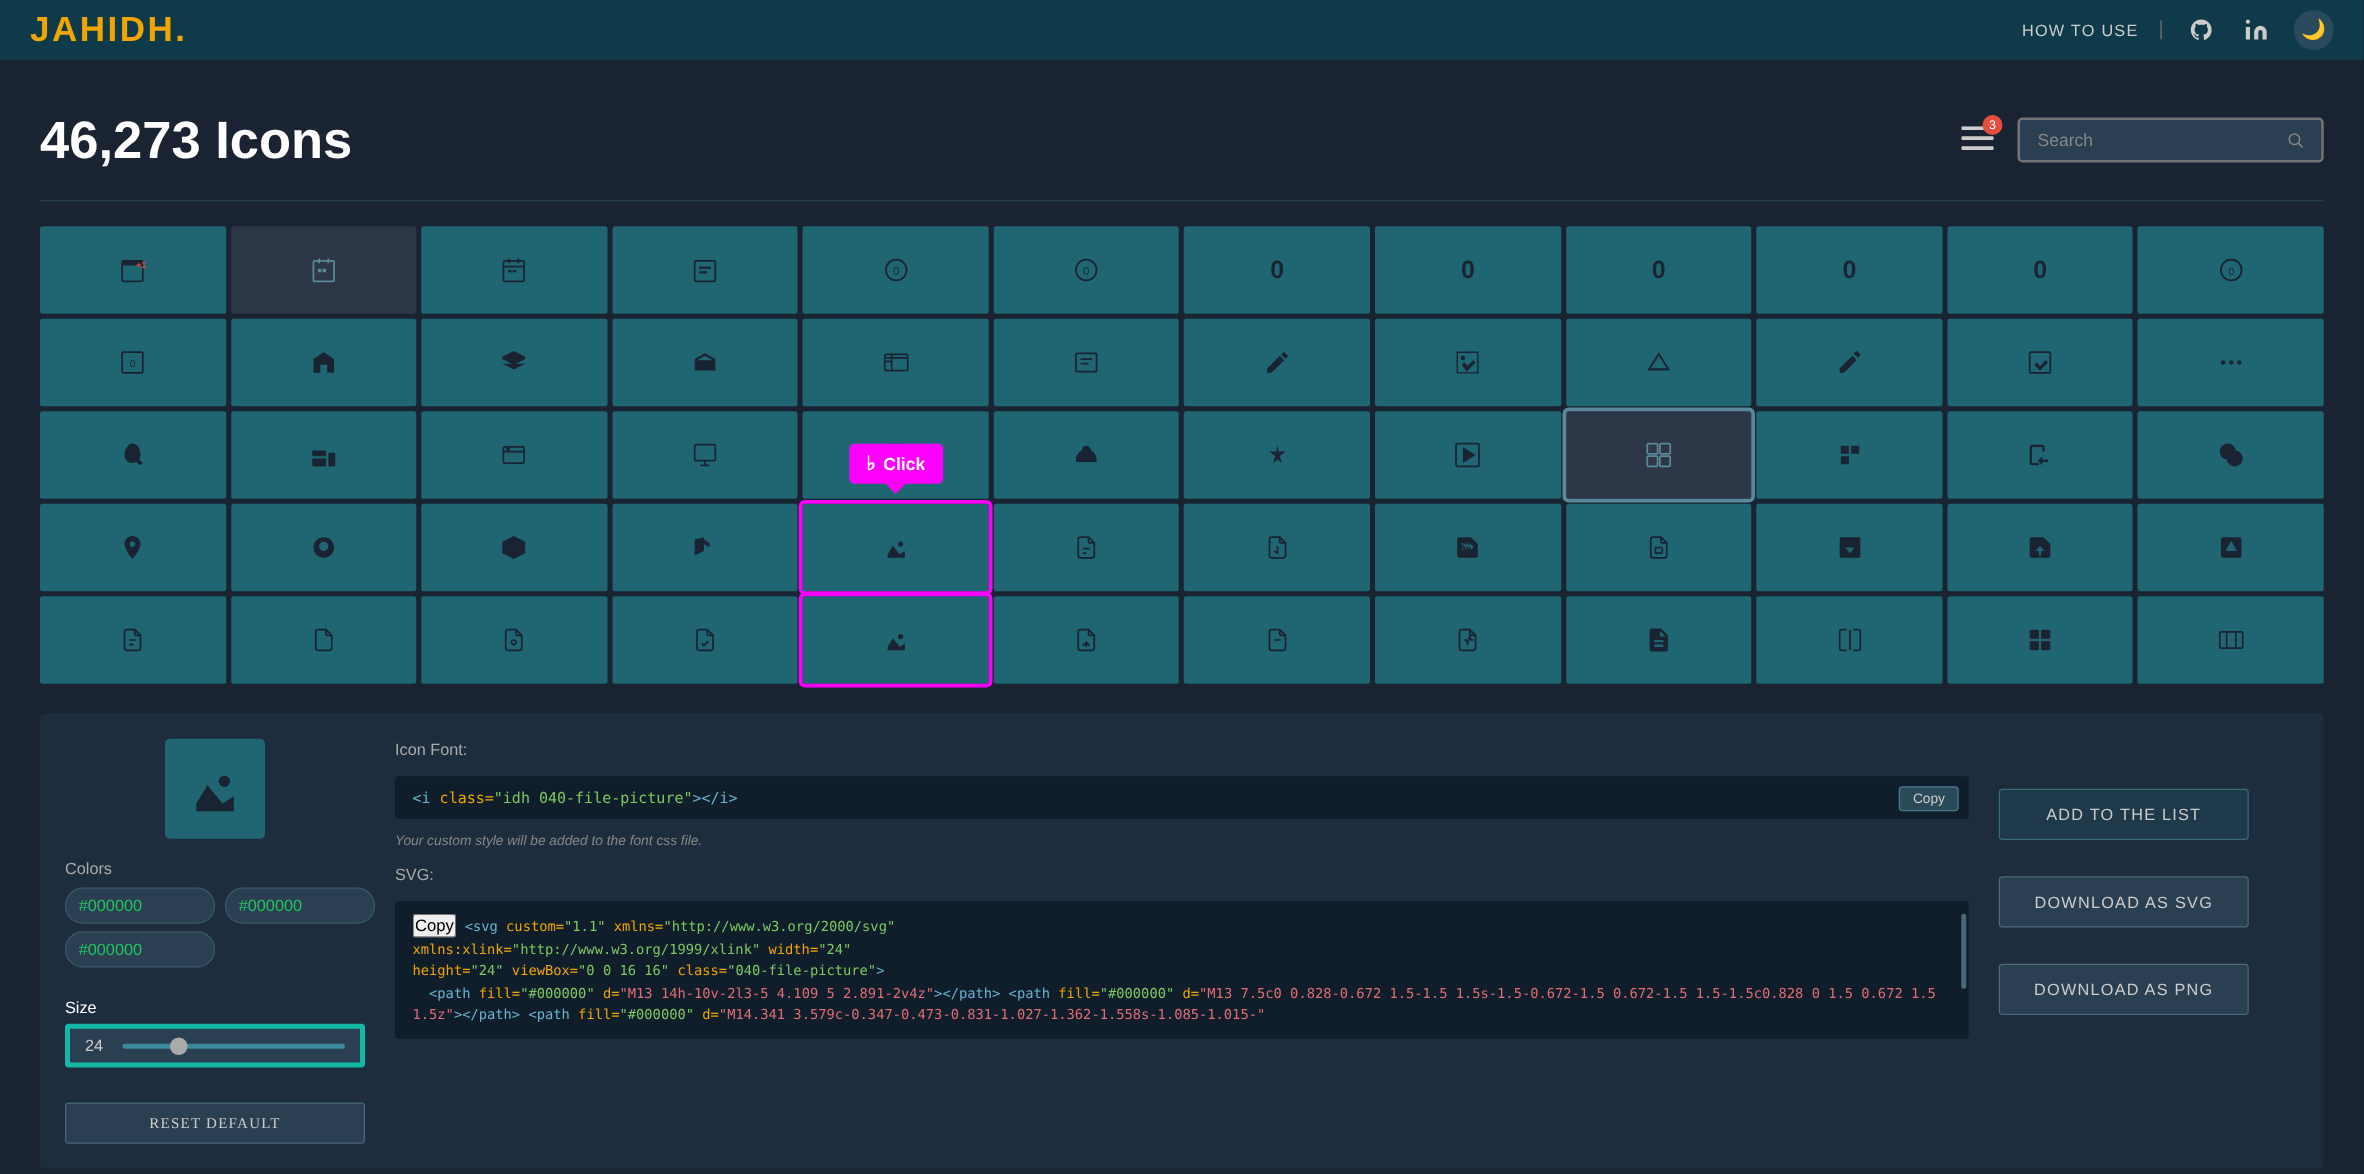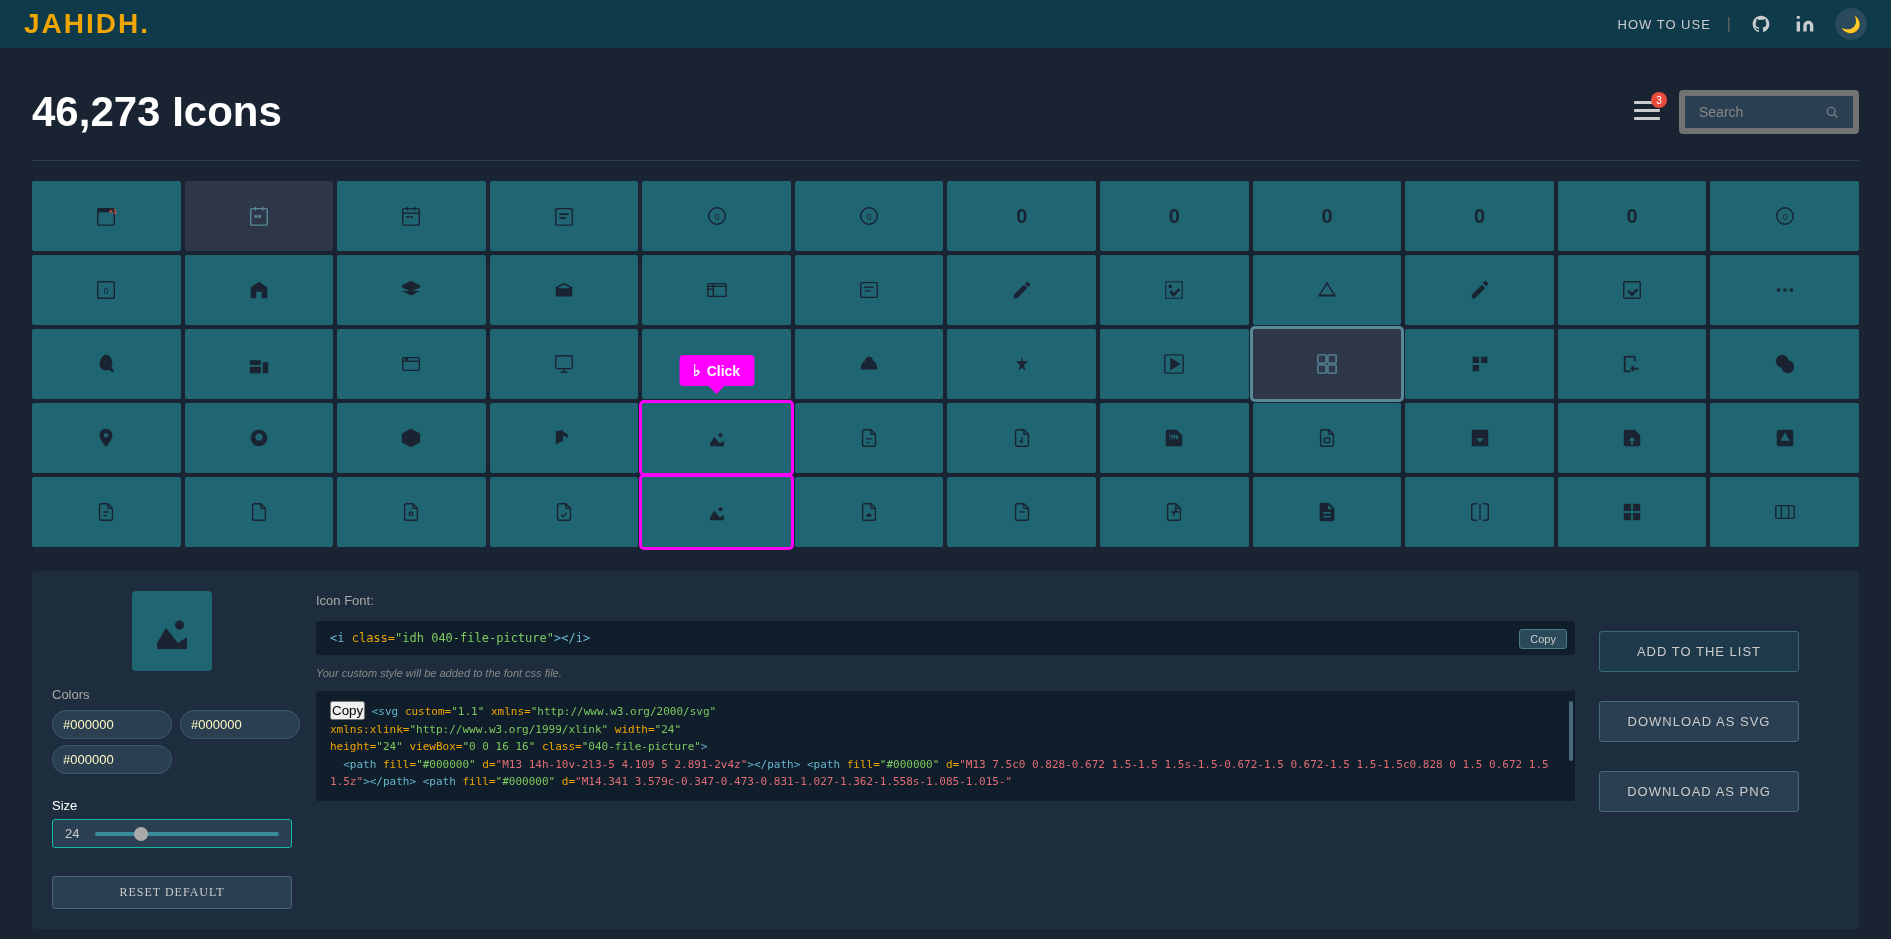--- a/index.html
+++ b/index.html
@@ -106,25 +106,25 @@
       height: 16px;
       border-radius: 50%;
       display: flex;
       align-items: center;
       justify-content: center;
     }
     .search-box {
       display: flex;
       align-items: center;
       background: #2a3f52;
-      border: 6px solid #737373;
+      border: 2px solid #737373;
       border-radius: 4px;
       padding: 8px 14px;
       gap: 8px;
-      width: 180px;
+      width: 245px;
     }
     .search-box input {
       background: transparent;
       border: none;
       outline: none;
       color: #ccc;
       font-size: 14px;
       width: 100%;
     }
     .search-box input::placeholder {
@@ -227,41 +227,41 @@
       flex-direction: column;
       gap: 6px;
     }
     .color-row {
       display: flex;
       gap: 8px;
     }
     .color-input {
       background: #2a3f52;
       border: 1px solid #3a5a6a;
-      color: #fef9c3;
+      color: #22c55e;
       padding: 6px 10px;
       font-size: 13px;
       border-radius: 14px;
       width: 120px;
     }
     .size-section {
       margin-top: 8px;
     }
     .size-section label {
       font-size: 13px;
       color: #ffffff;
       display: block;
       margin-bottom: 6px;
     }
     .size-slider-row {
       display: flex;
       align-items: center;
       gap: 10px;
       background: #2a3f52;
-      border: 1px solid #14b8a6;
+      border: 4px solid #14b8a6;
       padding: 6px 12px;
       border-radius: 3px;
     }
     .size-val {
       font-size: 13px;
       color: #ccc;
       min-width: 20px;
     }
     .size-slider {
       -webkit-appearance: none;
@@ -853,20 +853,23 @@
     <div class="detail-middle">
       <div>
         <span class="code-section-label">Icon Font:</span>
       </div>
       <div class="code-block">
         <button class="copy-btn">Copy</button>
         <span class="tag">&lt;i</span> <span class="attr-name">class=</span><span class="attr-val">"idh 040-file-picture"</span><span class="tag">&gt;&lt;/i&gt;</span>
       </div>
       <div class="note-text">Your custom style will be added to the font css file.</div>
 
+      <div>
+        <span class="code-section-label">SVG:</span>
+      </div>
       <div class="svg-code-block" style="position:relative;">
         <button class="copy-btn">Copy</button>
         <span class="svg-tag">&lt;svg</span> <span class="svg-attr">custom=</span><span class="svg-val">"1.1"</span> <span class="svg-attr">xmlns=</span><span class="svg-val">"http://www.w3.org/2000/svg"</span><br>
         <span class="svg-attr">xmlns:xlink=</span><span class="svg-val">"http://www.w3.org/1999/xlink"</span> <span class="svg-attr">width=</span><span class="svg-val">"24"</span><br>
         <span class="svg-attr">height=</span><span class="svg-val">"24"</span> <span class="svg-attr">viewBox=</span><span class="svg-val">"0 0 16 16"</span> <span class="svg-attr">class=</span><span class="svg-val">"040-file-picture"</span><span class="svg-tag">&gt;</span><br>
         &nbsp;&nbsp;<span class="svg-tag">&lt;path</span> <span class="svg-attr">fill=</span><span class="svg-val">"#000000"</span> <span class="svg-attr">d=</span><span class="svg-path-val">"M13 14h-10v-2l3-5 4.109 5 2.891-2v4z"</span><span class="svg-tag">&gt;&lt;/path&gt;</span> <span class="svg-tag">&lt;path</span> <span class="svg-attr">fill=</span><span class="svg-val">"#000000"</span> <span class="svg-attr">d=</span><span class="svg-path-val">"M13 7.5c0 0.828-0.672 1.5-1.5 1.5s-1.5-0.672-1.5 0.672-1.5 1.5-1.5c0.828 0 1.5 0.672 1.5 1.5z"</span><span class="svg-tag">&gt;&lt;/path&gt;</span> <span class="svg-tag">&lt;path</span> <span class="svg-attr">fill=</span><span class="svg-val">"#000000"</span> <span class="svg-attr">d=</span><span class="svg-path-val">"M14.341 3.579c-0.347-0.473-0.831-1.027-1.362-1.558s-1.085-1.015-"</span>
         <div class="scrollbar-indicator"></div>
       </div>
     </div>
 

